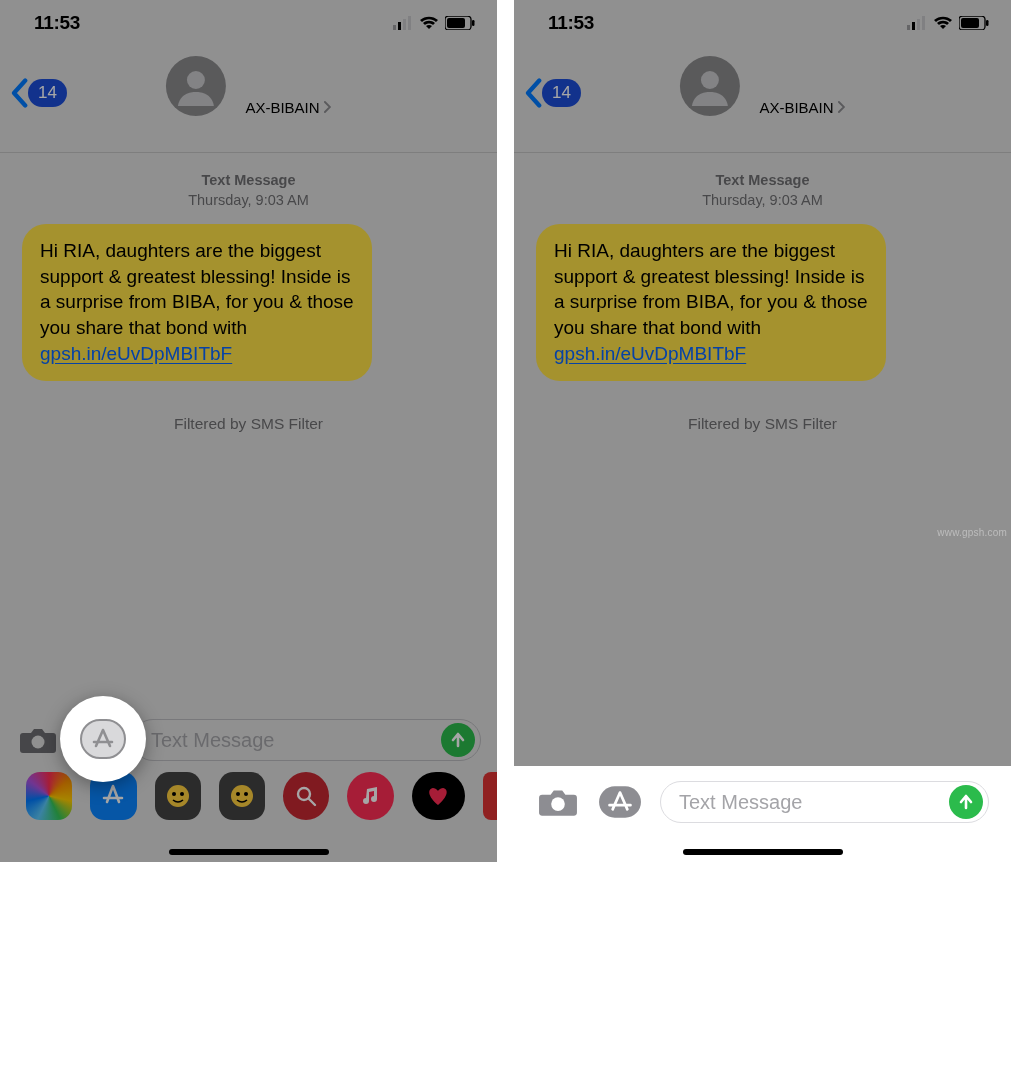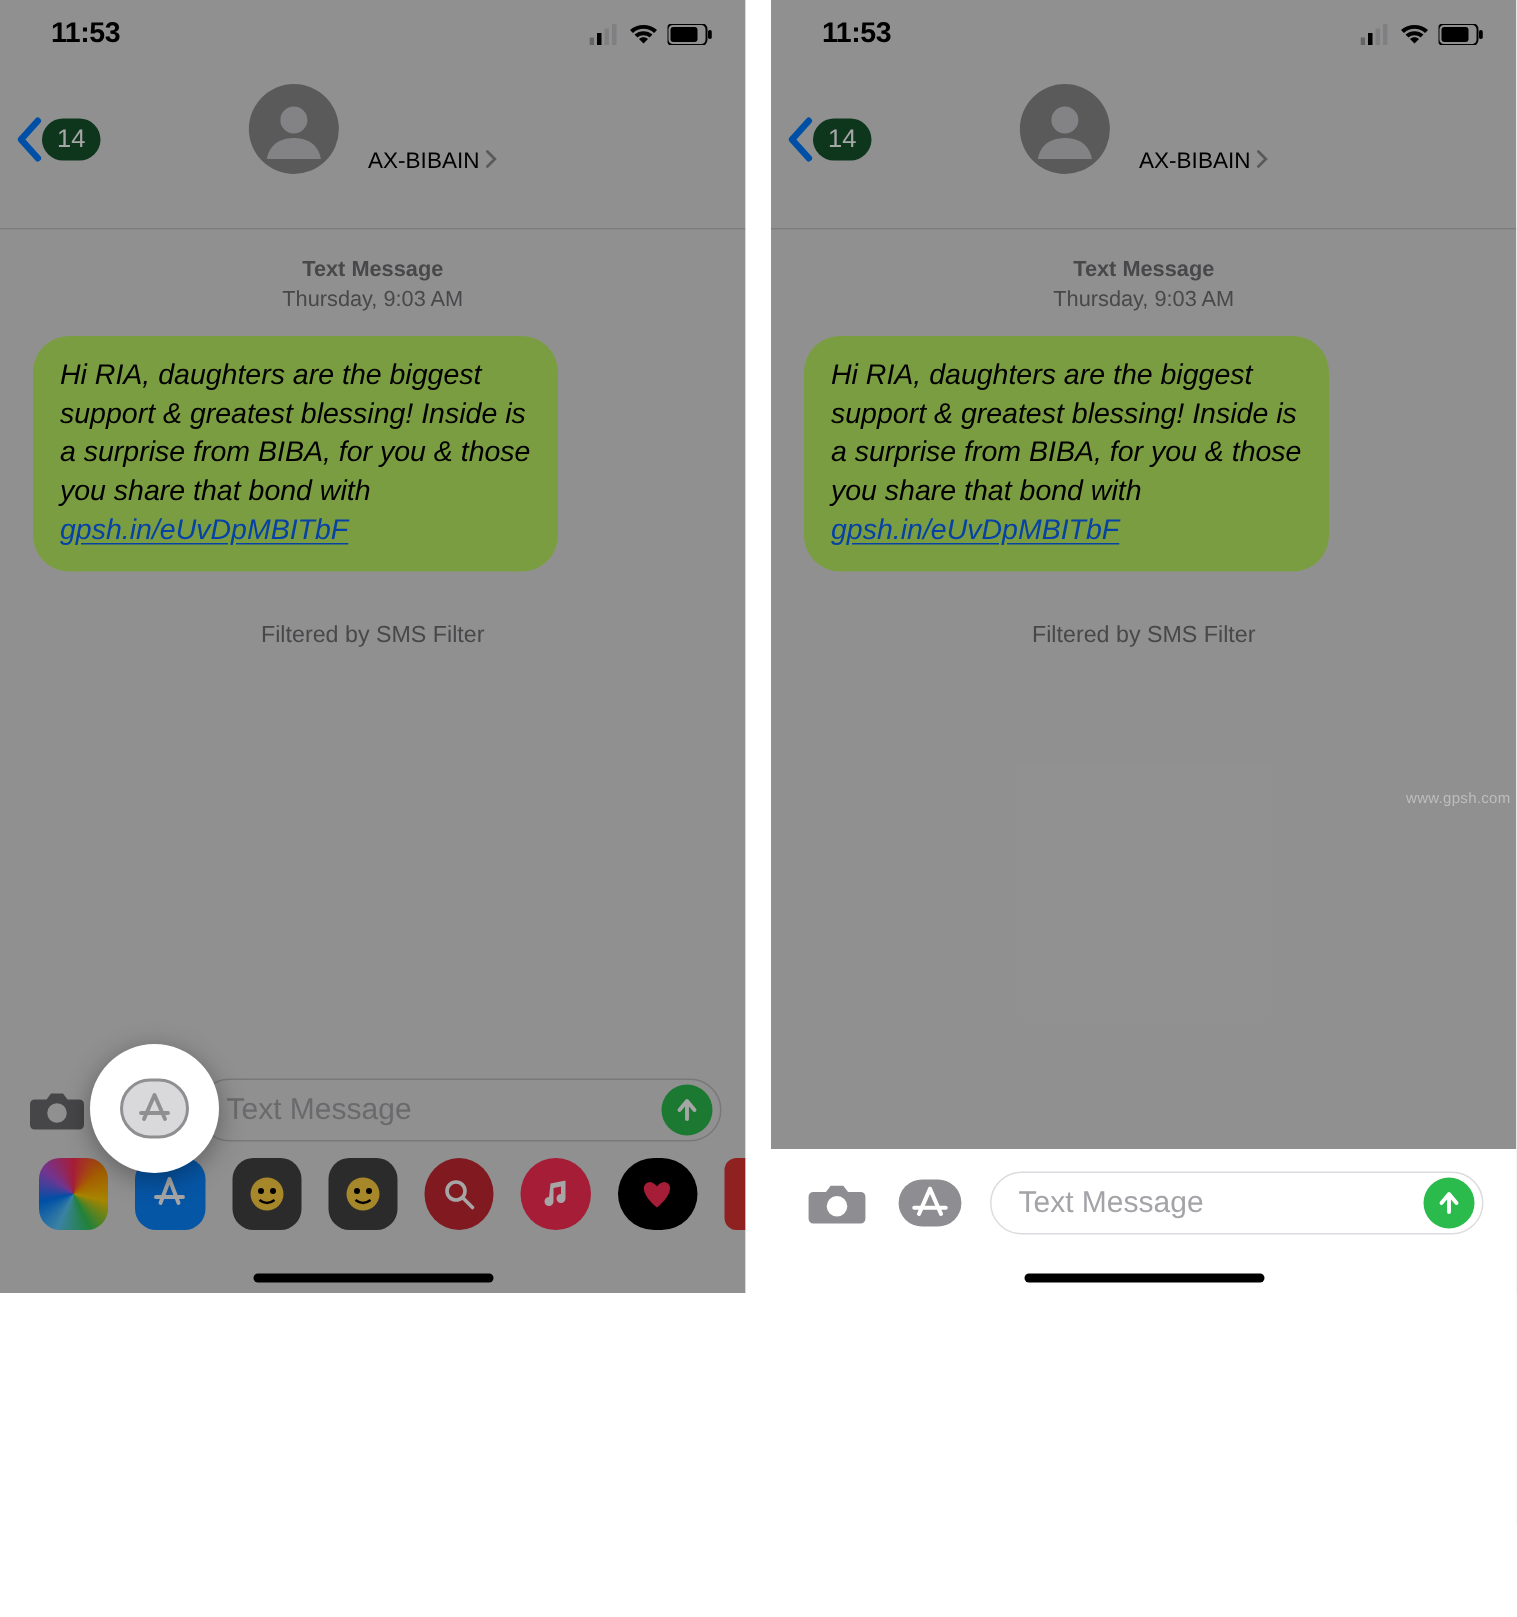--- a/index.html
+++ b/index.html
@@ -12,32 +12,32 @@
 
   
   .status { position: relative; height: 46px; display:flex; align-items:center; justify-content:space-between; padding: 0 22px 0 34px; }
   .status-time { font-size: 19px; font-weight: 700; color: #000; letter-spacing: -0.3px; }
   .status-icons { display:flex; align-items:center; gap: 6px; }
 
   
   .header { position: relative; height: 107px; border-bottom: 1px solid #c2c2c2; }
   .back { position:absolute; left: 10px; top: 32px; display:flex; align-items:center; gap:0px; color:#007aff; cursor:pointer; }
   .back svg { display:block; }
-  .badge { display:inline-flex; align-items:center; justify-content:center; min-width:34px; height:28px; padding:0 10px; border-radius:14px; background:#14532d; color:#fff; font-size:17px; font-weight:500; }
+  .badge { display:inline-flex; align-items:center; justify-content:center; min-width:34px; height:28px; padding:0 10px; border-radius:14px; background:#1d4ed8; color:#fff; font-size:17px; font-weight:500; }
   .avatar-wrap { position:absolute; left:50%; top:10px; transform:translateX(-50%); display:flex; flex-direction:row; align-items:flex-end; gap:20px; }
   .avatar { width:60px; height:60px; border-radius:50%; background:#8b8b8d; display:flex; align-items:center; justify-content:center; }
   .avatar svg { display:block; }
   .contact-row { display:flex; align-items:center; gap:4px; font-size:15px; color:#000; font-weight:500; margin-top:2px;}
   .contact-row .chev { color:#8a8a8e; font-size:15px; }
 
   
   .thread { position: relative; padding-top: 18px; }
   .tstamp { text-align:center; font-size:14.5px; color:#6f6f72; line-height:1.35; }
   .tstamp .lbl { font-weight:600; }
-  .bubble { margin: 14px 0 0 22px; width: 350px; background:#bef264; color:#000; border-radius:24px; padding: 14px 18px 15px; font-size:19px; line-height:1.35; position:relative;font-style:italic; }
+  .bubble { margin: 14px 0 0 22px; width: 350px; background:#fde047; color:#000; border-radius:24px; padding: 14px 18px 15px; font-size:19px; line-height:1.35; position:relative; }
   .bubble .link { color:#0a66ff; text-decoration: underline; text-underline-offset:3px; }
   .filtered { text-align:center; font-size:15.5px; color:#6f6f72; margin-top: 34px; }
 
   
   .composer-area { position:absolute; left:0; right:0; }
   .left-composer { bottom: 0; height: 148px; }
 
   .apps-strip { position:absolute; left:0; right:0; bottom:42px; height:48px; display:flex; align-items:center; gap:18px; padding-left: 26px; }
   .app-icon { width:48px; height:48px; border-radius:14px; display:flex; align-items:center; justify-content:center; color:#fff; }
   .app-red { background:#c52832; border-radius:50%; }

